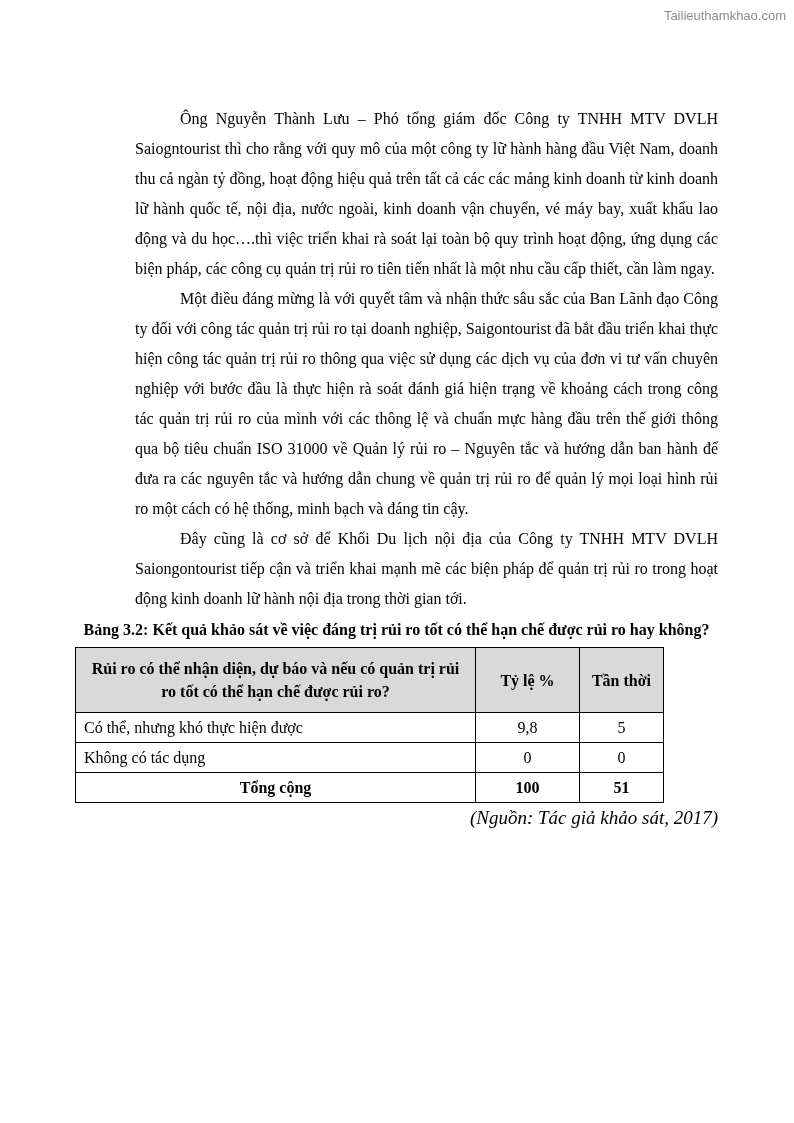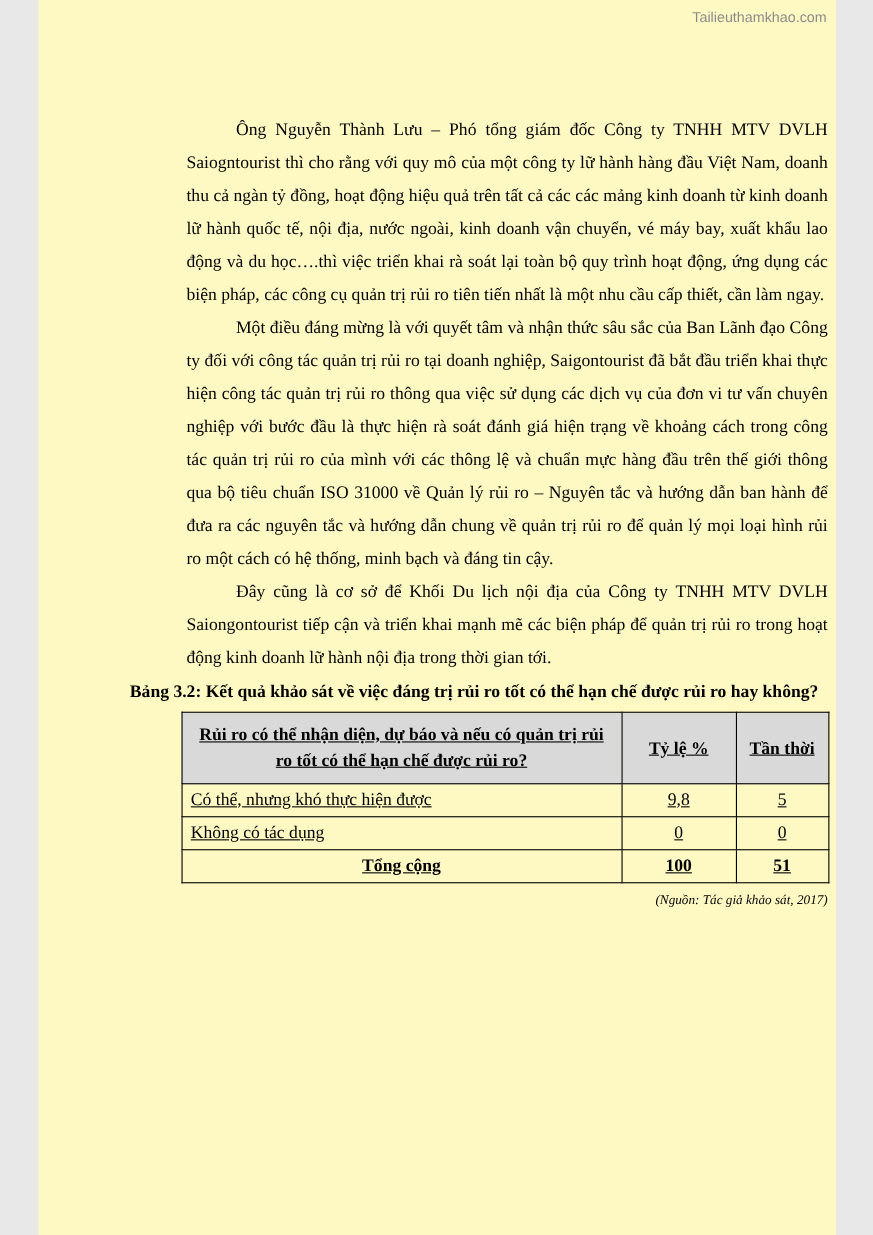--- a/index.html
+++ b/index.html
@@ -1,22 +1,22 @@
 <!DOCTYPE html>
 <html><head>
 <meta charset="utf-8">
 <style>
   * { box-sizing: border-box; }
   html, body { margin: 0; padding: 0; background: #e8e8e8; }
   .page {
     position: relative;
-    width: 725px;
+    width: 794px;
     height: 1123px;
     margin: 0 auto;
-    background: #fef9c3;
+    background: #ffffff;
     font-family: "Liberation Serif", serif;
     color: #000000;
     overflow: hidden;
   }
   .watermark {
     position: absolute;
     top: 8px;
     right: 8px;
     font-family: "Liberation Sans", sans-serif;
     font-size: 13px;
@@ -47,24 +47,22 @@
   .caption {
     margin: 1px 0 2px 0;
     width: 643px;
     font-size: 16px;
     font-weight: bold;
     line-height: 30px;
     text-align: center;
   }
   table.survey {
     border-collapse: collapse;
-    margin-left: 55px;
     width: 588px;
     table-layout: fixed;
-    text-decoration: underline;
   }
   table.survey th, table.survey td {
     border: 1px solid #000000;
     font-size: 16px;
     padding: 3px 8px;
     vertical-align: middle;
   }
   table.survey th {
     background: #d9d9d9;
     font-weight: bold;
@@ -74,21 +72,21 @@
   }
   col.c-criteria { width: 400px; }
   col.c-rate     { width: 104px; }
   col.c-freq     { width: 84px; }
   td.cell-label  { text-align: left; height: 30px; }
   td.cell-num    { text-align: center; height: 30px; }
   tr.total-row td { font-weight: bold; text-align: center; height: 30px; }
   .source-note {
     margin: 3px 0 0 55px;
     width: 588px;
-    font-size: 12px;
+    font-size: 19px;
     font-style: italic;
     text-align: right;
     line-height: 24px;
   }
 </style>
 </head>
 <body>
 
 <div class="page">
 

